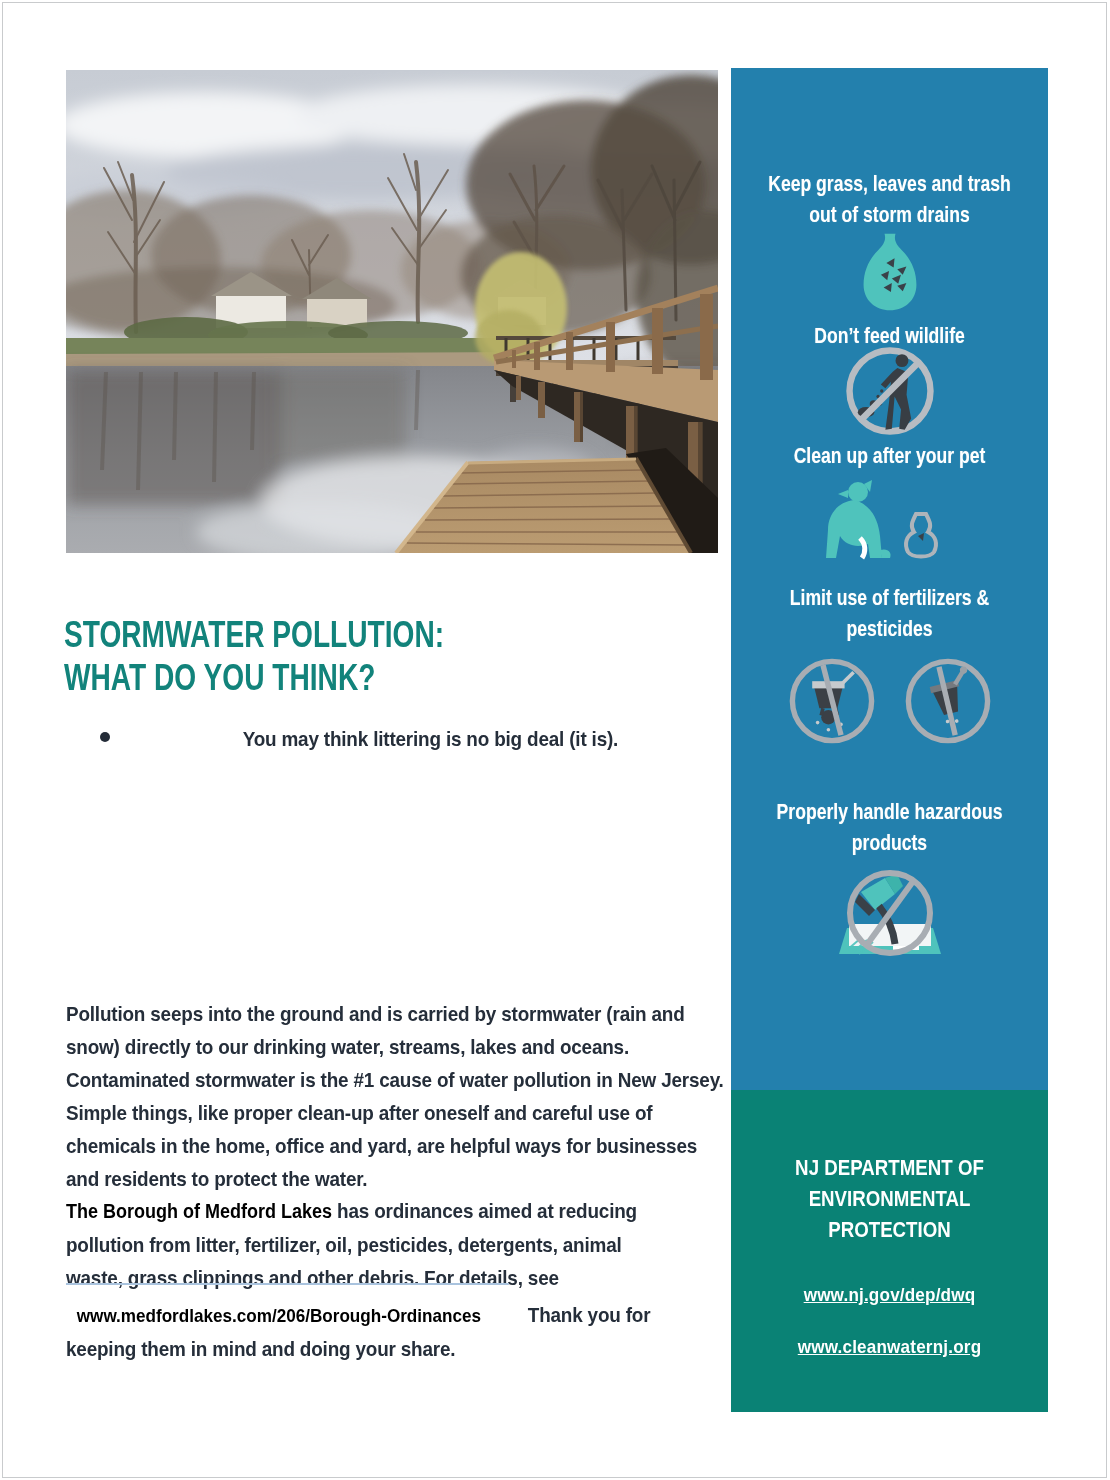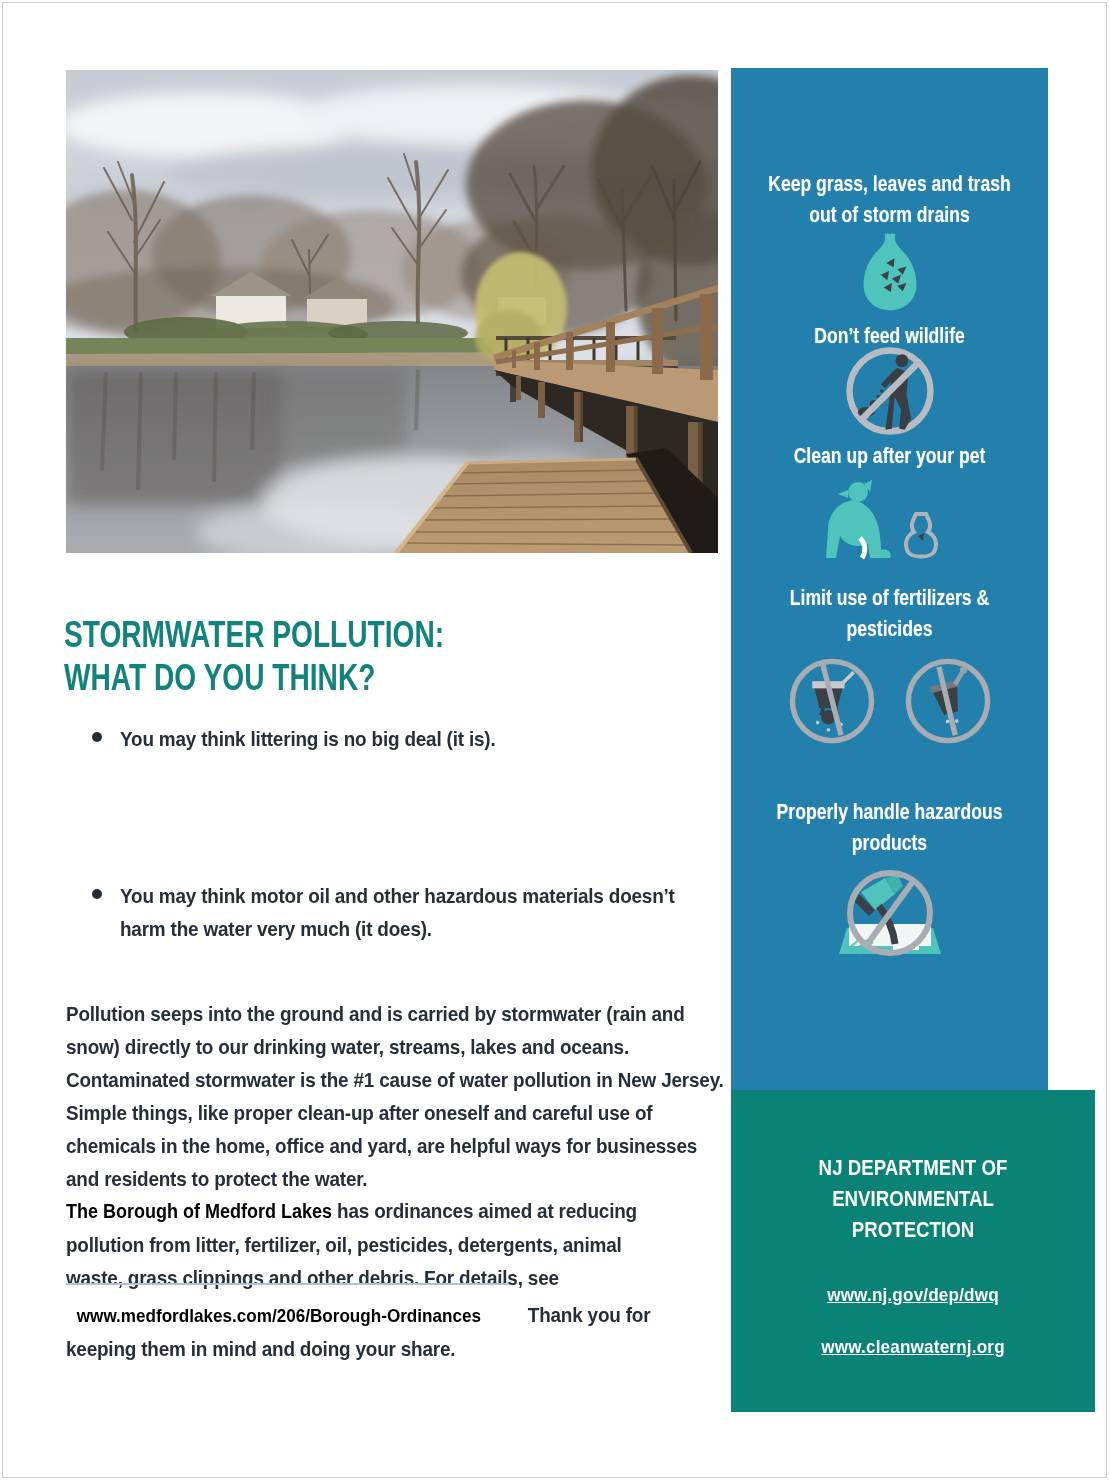--- a/index.html
+++ b/index.html
@@ -10,21 +10,21 @@
   
   .photo{position:absolute;left:66px;top:70px;width:652px;height:483px;overflow:hidden;background:#d8dbe0;}
   .photo svg{display:block;width:100%;height:100%;}
 
   
   .headline{position:absolute;left:64px;top:588px;width:700px;
     font-size:37px;line-height:43px;font-weight:bold;color:#12837b;
     letter-spacing:0px;white-space:pre-line;transform:scaleX(0.76);transform-origin:left top;}
 
   
-  .bullet{position:absolute;left:92px;width:700px;display:flex;}
+  .bullet{position:absolute;left:100px;width:700px;display:flex;text-align:center;}
   .bullet .dot{width:10px;height:10px;border-radius:50%;background:#242c38;margin:10px 18px 0 0;flex:none;}
   .bullet .btxt{font-size:21px;line-height:33px;font-weight:bold;color:#252e3a;letter-spacing:-0.2px;
     width:680px;transform:scaleX(0.9);transform-origin:left top;}
   .b1{top:722px;} .b2{top:783px;} .b3{top:879px;}
 
   
   .para{position:absolute;left:66px;font-size:21px;line-height:33px;font-weight:bold;color:#252e3a;
     letter-spacing:-0.2px;width:734px;transform:scaleX(0.9);transform-origin:left top;}
   .p1{top:976px;}
   .p2{top:1194px;}
@@ -47,21 +47,21 @@
     text-shadow:0 0 1px rgba(255,255,255,.4);}
   .sb-icon{position:absolute;left:0;width:100%;display:flex;justify-content:center;align-items:flex-start;}
   .tip1{top:100px;} .icon1{top:163px;}
   .tip2{top:252px;} .icon2{top:277px;}
   .tip3{top:372px;} .icon3{top:410px;}
   .tip4{top:514px;} .icon4{top:588px;}
   .tip5{top:728px;} .icon5{top:798px;}
   .icon4 .gap{width:26px;}
 
   
-  .njbox{position:absolute;left:731px;top:1090px;width:317px;height:322px;background:#0a8275;padding-left:47px;}
+  .njbox{position:absolute;left:731px;top:1090px;width:317px;height:322px;background:#0a8275;}
   .nj-title{position:absolute;left:0;top:62px;width:100%;text-align:center;color:#fff;font-weight:bold;
     font-size:22px;line-height:31px;white-space:pre-line;transform:scaleX(0.85);transform-origin:center top;}
   .nj-link{position:absolute;left:0;width:100%;text-align:center;color:#fff;font-weight:bold;
     font-size:19px;text-decoration:underline;letter-spacing:.2px;transform:scaleX(0.9);transform-origin:center top;}
   .link1{top:194px;} .link2{top:246px;}
 </style>
 </head>
 <body>
 
 <div class="page">
@@ -234,24 +234,20 @@
     </svg>
   </div>
 
   <h1 class="headline">STORMWATER POLLUTION:
 WHAT DO YOU THINK?</h1>
 
   <div class="bullet b1">
     <span class="dot"></span>
     <span class="btxt">You may think littering is no big deal (it is).</span>
   </div>
-  <div class="bullet b3">
-    <span class="dot"></span>
-    <span class="btxt">You may think motor oil and other hazardous materials doesn’t harm the water very much (it does).</span>
-  </div>
 
   <p class="para p1">Pollution seeps into the ground and is carried by stormwater (rain and snow) directly to our drinking water, streams, lakes and oceans. Contaminated stormwater is the #1 cause of water pollution in New Jersey.  Simple things, like proper clean-up after oneself and careful use of chemicals in the home, office and yard, are helpful ways for businesses and residents to protect the water.</p>
 
   <div class="para p2" style="position:absolute;">
     <span class="line"><span class="crisp">The Borough of Medford Lakes</span><span> has ordinances aimed at reducing</span></span>
     <span class="line">pollution from litter, fertilizer, oil, pesticides, detergents, animal</span>
     <span class="line">waste, grass clippings and other debris.  For details, see</span>
     <span class="underline-artifact"></span>
     <span class="url-line"><span class="crisp url">www.medfordlakes.com/206/Borough-Ordinances</span><span class="thanks">Thank you for</span></span>
     <span class="closing-line">keeping them in mind and doing your share.</span>

